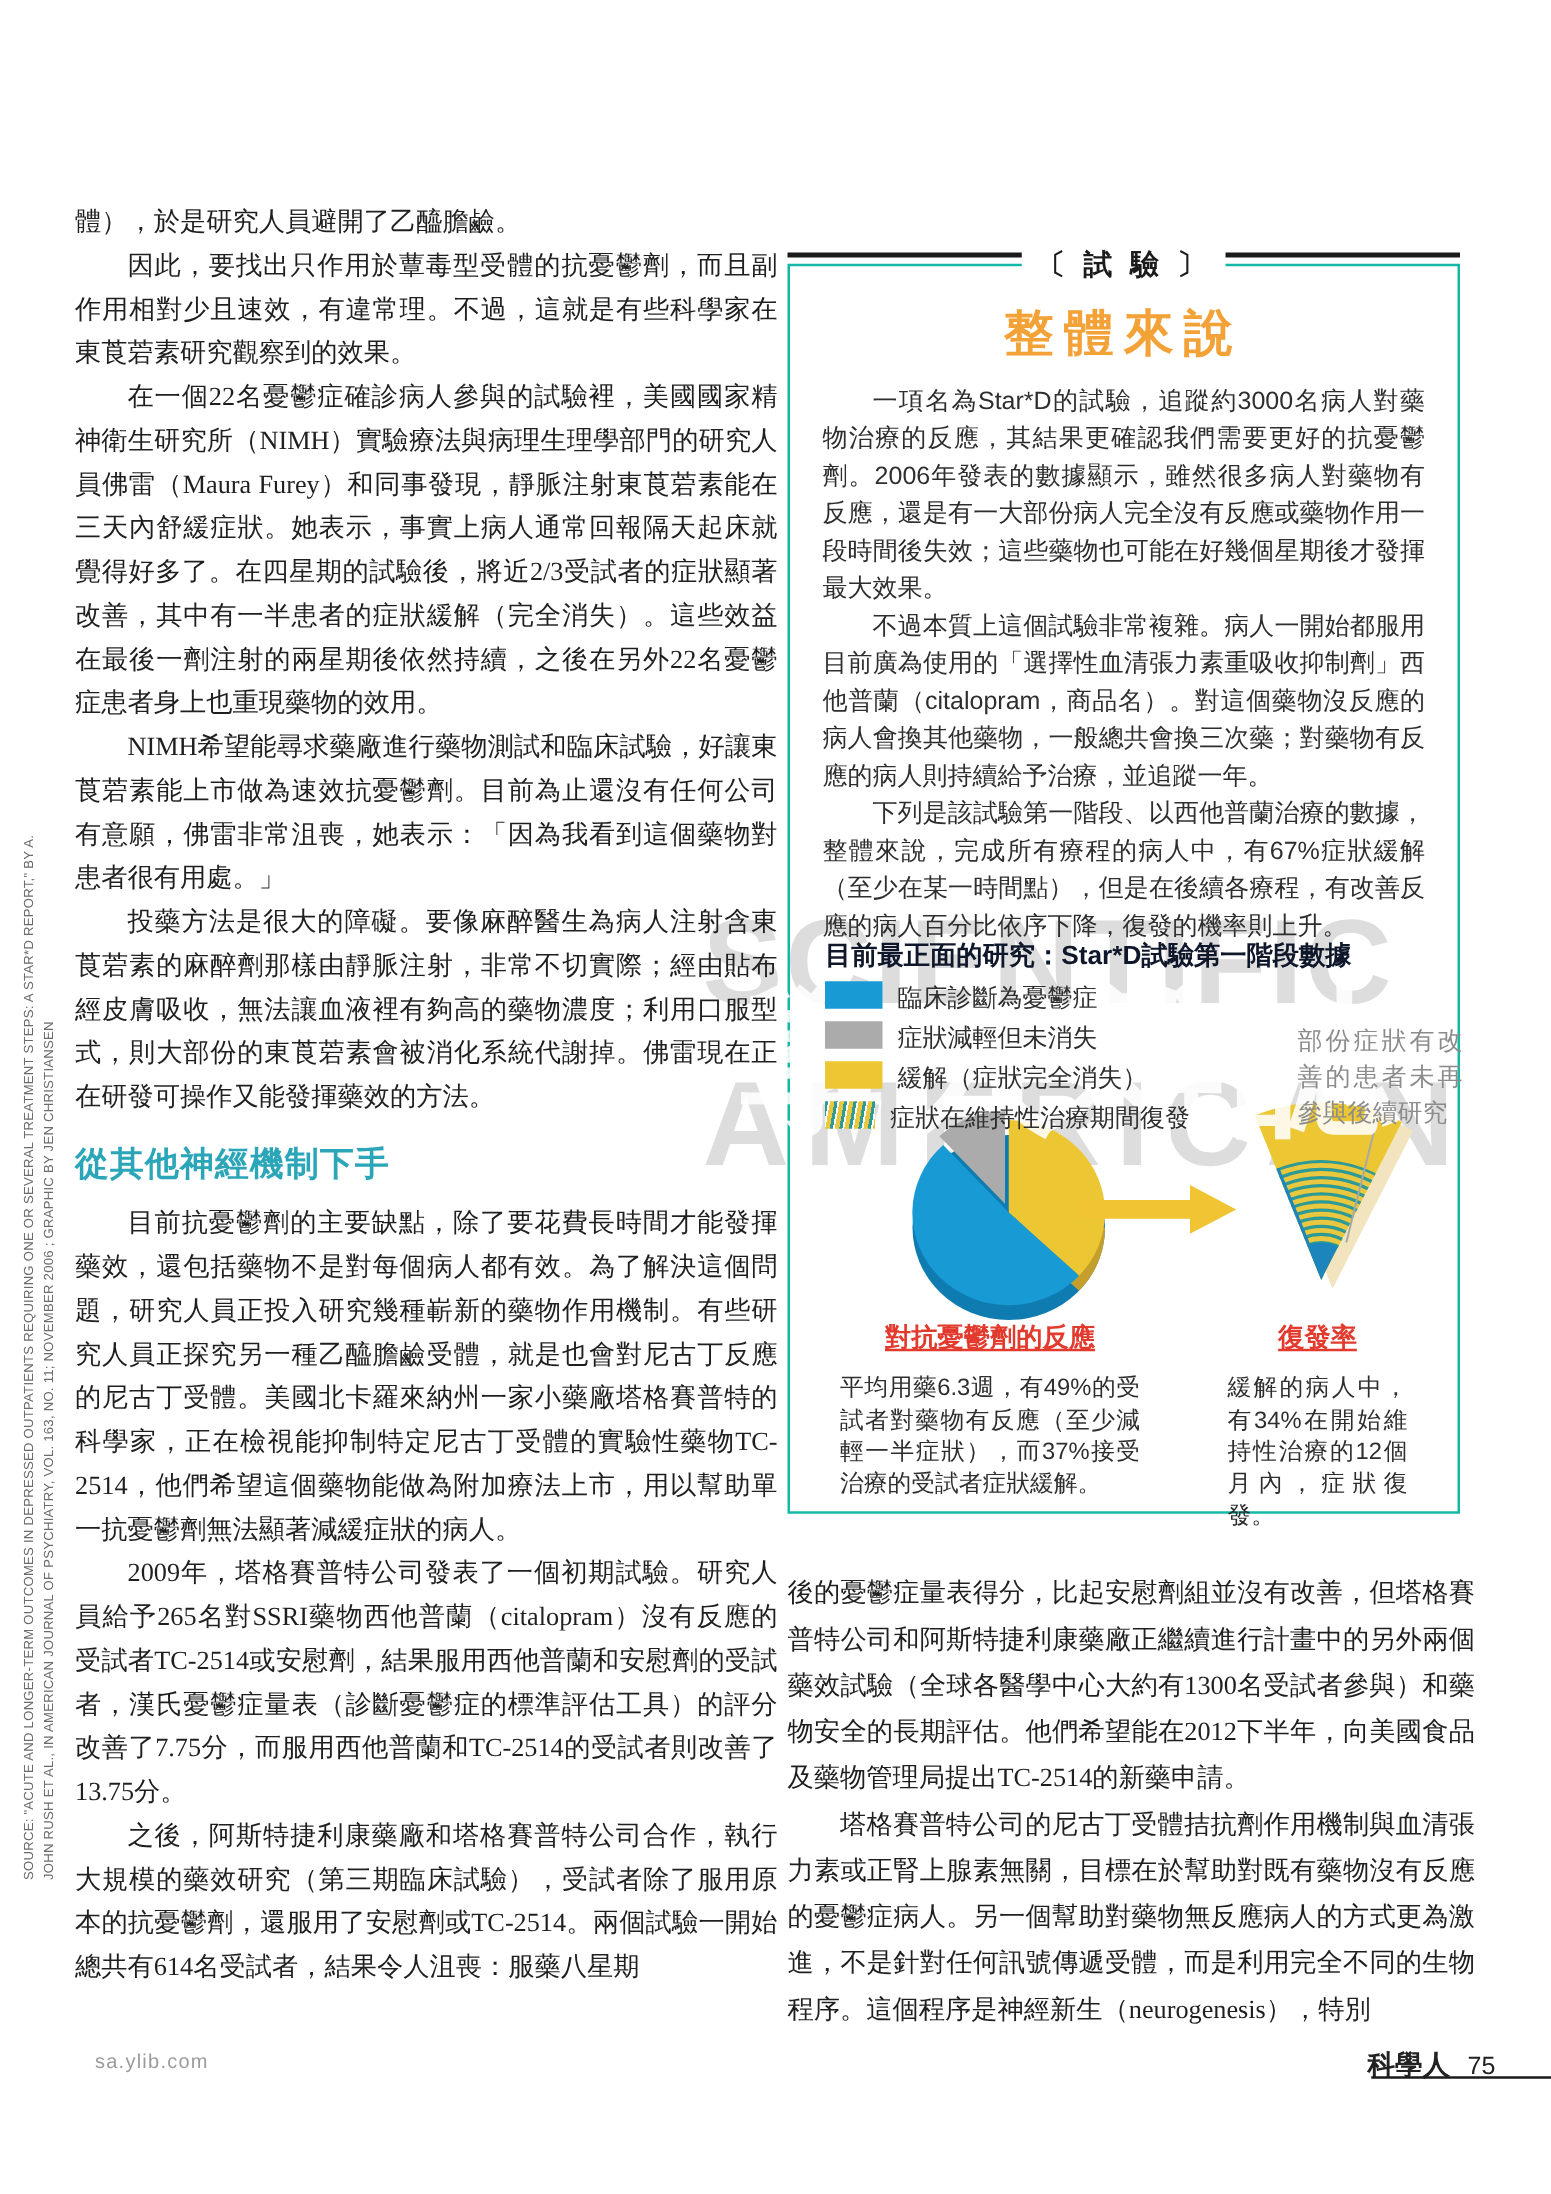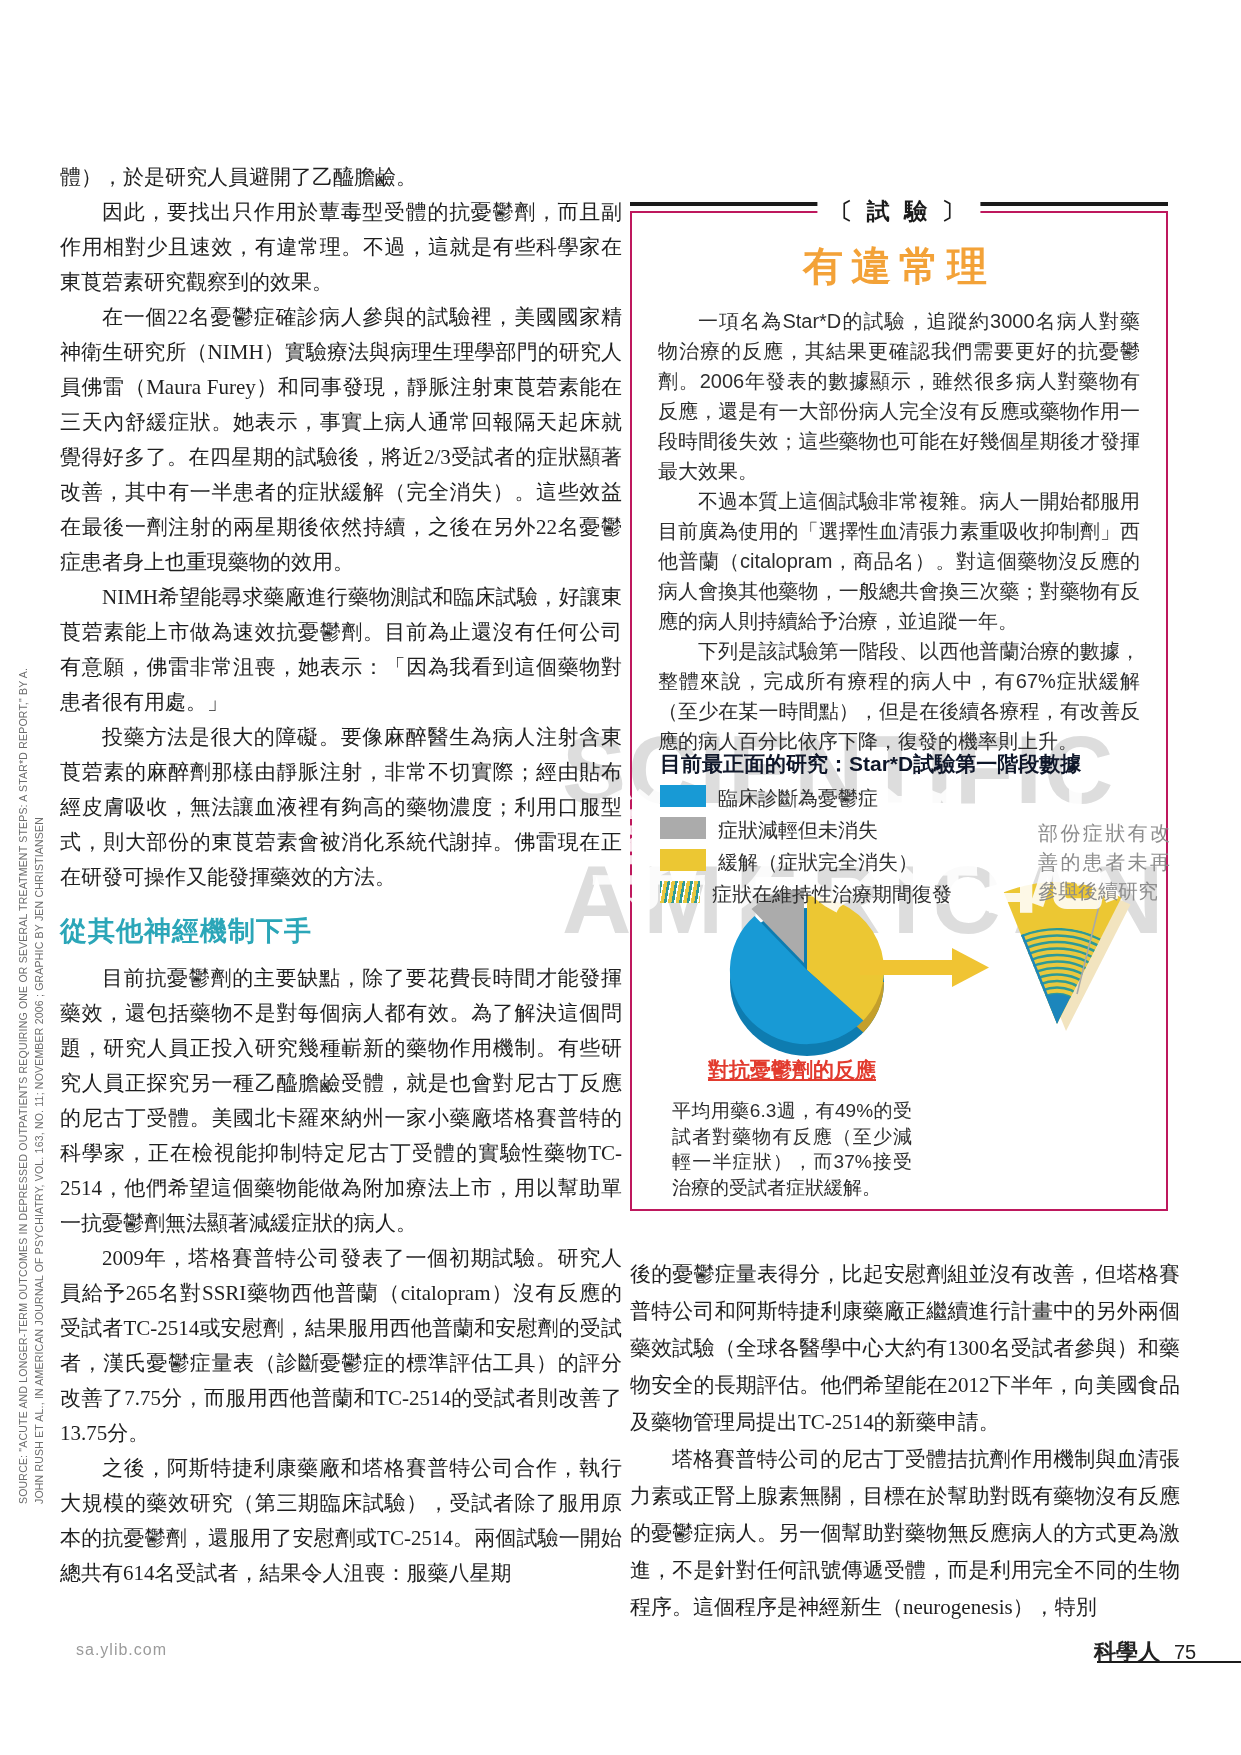--- a/index.html
+++ b/index.html
@@ -50,21 +50,21 @@
   .col-right{
     position:absolute;z-index:4;left:630px;top:1256px;width:550px;
     font-size:21px;line-height:37px;text-align:justify;
   }
   .col-right p{margin:0;text-indent:2em;}
   .col-right p.noindent{text-indent:0;}
   
   .box-topline{position:absolute;z-index:4;left:630px;top:202px;width:538px;height:4px;background:#1b1b1b;}
   .sidebar-box{
     position:absolute;left:630px;top:211px;width:534px;height:996px;
-    border:2px solid #be185d;
+    border:2px solid #14b8a6;
   }
   .box-kicker{
     position:absolute;z-index:5;left:50%;top:-17px;transform:translateX(-50%);
     background:#ffffff;padding:0 12px;white-space:nowrap;
     font-family:"Liberation Sans", sans-serif;
     font-size:23px;font-weight:bold;letter-spacing:4px;color:#1b1b1b;
   }
   .box-title{
     position:relative;z-index:4;margin-top:26px;text-align:center;
     font-family:"Liberation Sans", sans-serif;
@@ -141,21 +141,21 @@
 </div>
 
 <div class="col-right">
   <p class="noindent">後的憂鬱症量表得分，比起安慰劑組並沒有改善，但塔格賽普特公司和阿斯特捷利康藥廠正繼續進行計畫中的另外兩個藥效試驗（全球各醫學中心大約有1300名受試者參與）和藥物安全的長期評估。他們希望能在2012下半年，向美國食品及藥物管理局提出TC-2514的新藥申請。</p>
   <p>塔格賽普特公司的尼古丁受體拮抗劑作用機制與血清張力素或正腎上腺素無關，目標在於幫助對既有藥物沒有反應的憂鬱症病人。另一個幫助對藥物無反應病人的方式更為激進，不是針對任何訊號傳遞受體，而是利用完全不同的生物程序。這個程序是神經新生（neurogenesis），特別</p>
 </div>
 
 <div class="box-topline"></div>
 <div class="sidebar-box">
   <div class="box-kicker">〔 試 驗 〕</div>
-  <div class="box-title">有違常理</div>
+  <div class="box-title">整體來說</div>
   <div class="box-body">
     <p>一項名為Star*D的試驗，追蹤約3000名病人對藥物治療的反應，其結果更確認我們需要更好的抗憂鬱劑。2006年發表的數據顯示，雖然很多病人對藥物有反應，還是有一大部份病人完全沒有反應或藥物作用一段時間後失效；這些藥物也可能在好幾個星期後才發揮最大效果。</p>
     <p>不過本質上這個試驗非常複雜。病人一開始都服用目前廣為使用的「選擇性血清張力素重吸收抑制劑」西他普蘭（citalopram，商品名）。對這個藥物沒反應的病人會換其他藥物，一般總共會換三次藥；對藥物有反應的病人則持續給予治療，並追蹤一年。</p>
     <p>下列是該試驗第一階段、以西他普蘭治療的數據，整體來說，完成所有療程的病人中，有67%症狀緩解（至少在某一時間點），但是在後續各療程，有改善反應的病人百分比依序下降，復發的機率則上升。</p>
   </div>
 
   <div class="chart-heading">目前最正面的研究：Star*D試驗第一階段數據</div>
 
   <div class="legend">
     <div class="legend-row">
@@ -222,20 +222,24 @@
       </g>
       <polyline points="473,30 445,142" fill="none" stroke="#a8a8a8" stroke-width="1.5"></polyline>
     </g>
   </svg>
 
   <div class="captions">
     <div class="cap-col1">
       <p class="cap-title">對抗憂鬱劑的反應</p>
       <p class="cap-text">平均用藥6.3週，有49%的受試者對藥物有反應（至少減輕一半症狀），而37%接受治療的受試者症狀緩解。</p>
     </div>
+    <div class="cap-col2">
+      <p class="cap-title">復發率</p>
+      <p class="cap-text">緩解的病人中，有34%在開始維持性治療的12個月內，症狀復發。</p>
+    </div>
   </div>
 </div>
 
 <div class="footer-left">sa.ylib.com</div>
 <div class="footer-right">
   <span class="footer-brand">科學人</span><span class="footer-page">75</span>
 </div>
 <div class="footer-rule"></div>
 
 </body></html>

